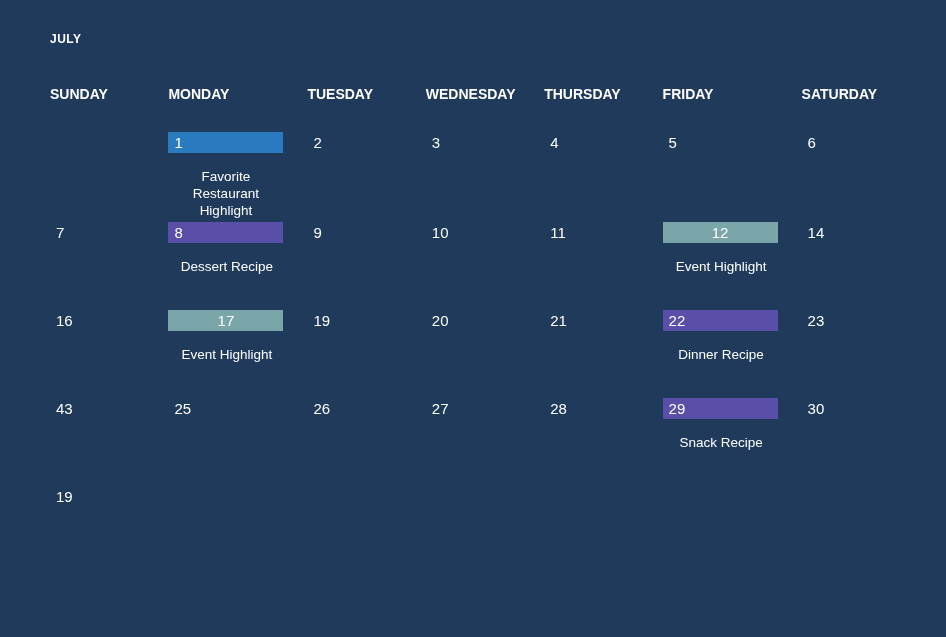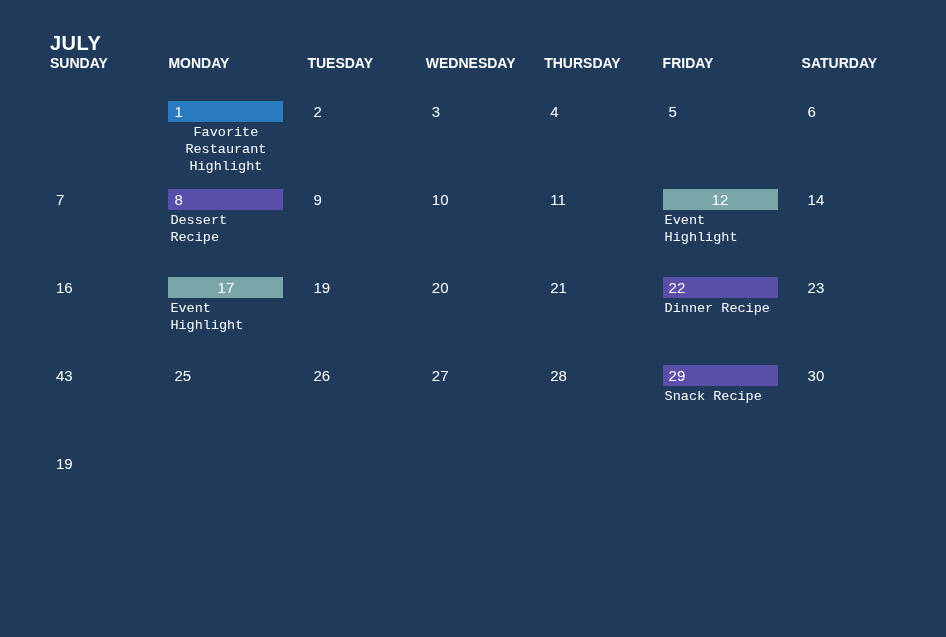--- a/index.html
+++ b/index.html
@@ -5,23 +5,24 @@
     * { box-sizing: border-box; margin: 0; padding: 0; }
     body {
       background: #1f3a5a;
       color: #fff;
       font-family: Arial, Helvetica, sans-serif;
       width: 946px;
       height: 637px;
       padding: 32px 50px;
     }
     .month-title {
-      font-size: 20px;
+      font-size: 12px;
       font-weight: bold;
       letter-spacing: 0.5px;
+      margin-bottom: 40px;
     }
     .calendar {
       display: grid;
       grid-template-columns: repeat(7, 1fr);
       column-gap: 24px;
     }
     .dow {
       font-size: 14px;
       font-weight: bold;
       margin-bottom: 28px;
@@ -41,27 +42,26 @@
       display: inline-block;
       padding: 2px 6px 2px 6px;
       font-size: 15px;
       min-width: 115px;
     }
     .chip.blue   { background: #2a7abf; }
     .chip.purple { background: #5a4fa8; }
     .chip.teal   { background: #7aa5a9; text-align: center; }
     .event-label {
       font-size: 13.5px;
-      margin-top: 3px;
+      margin-top: 16px;
       line-height: 1.25;
       text-align: center;
       max-width: 115px;
-      font-family: Liberation Mono, monospace;
     }
-    .event-label.left { text-align: left; padding-left: 2px; max-width: 130px;}
+    .event-label.left { text-align: center; padding-left: 2px; max-width: 130px;}
   </style>
 </head>
 <body>
 
 <div class="month-title">JULY</div>
 
 <div class="calendar" id="calendar">
     <div class="dow">SUNDAY</div>
     <div class="dow">MONDAY</div>
     <div class="dow">TUESDAY</div>

